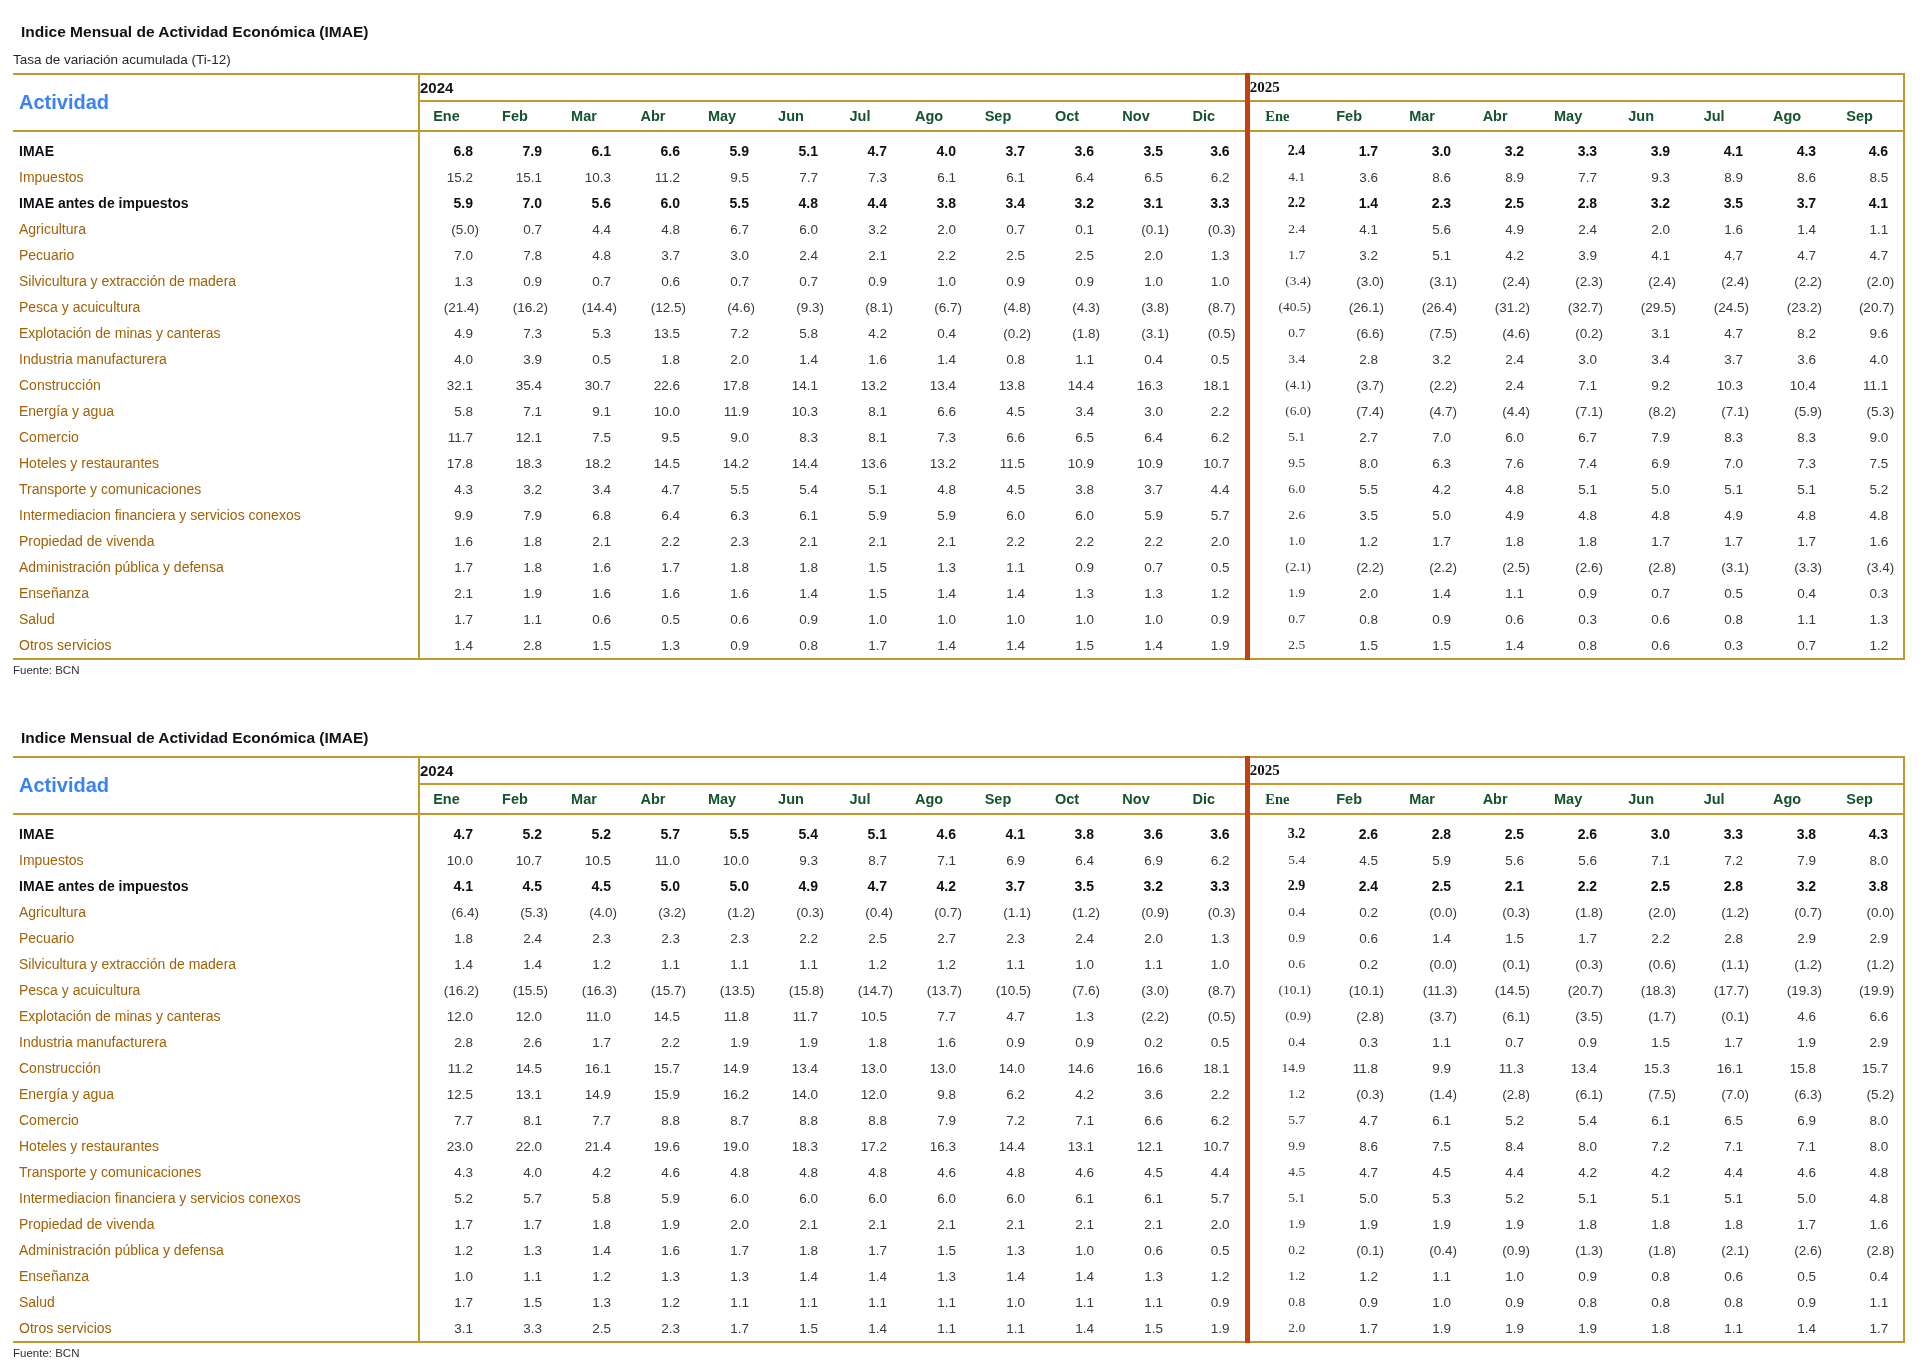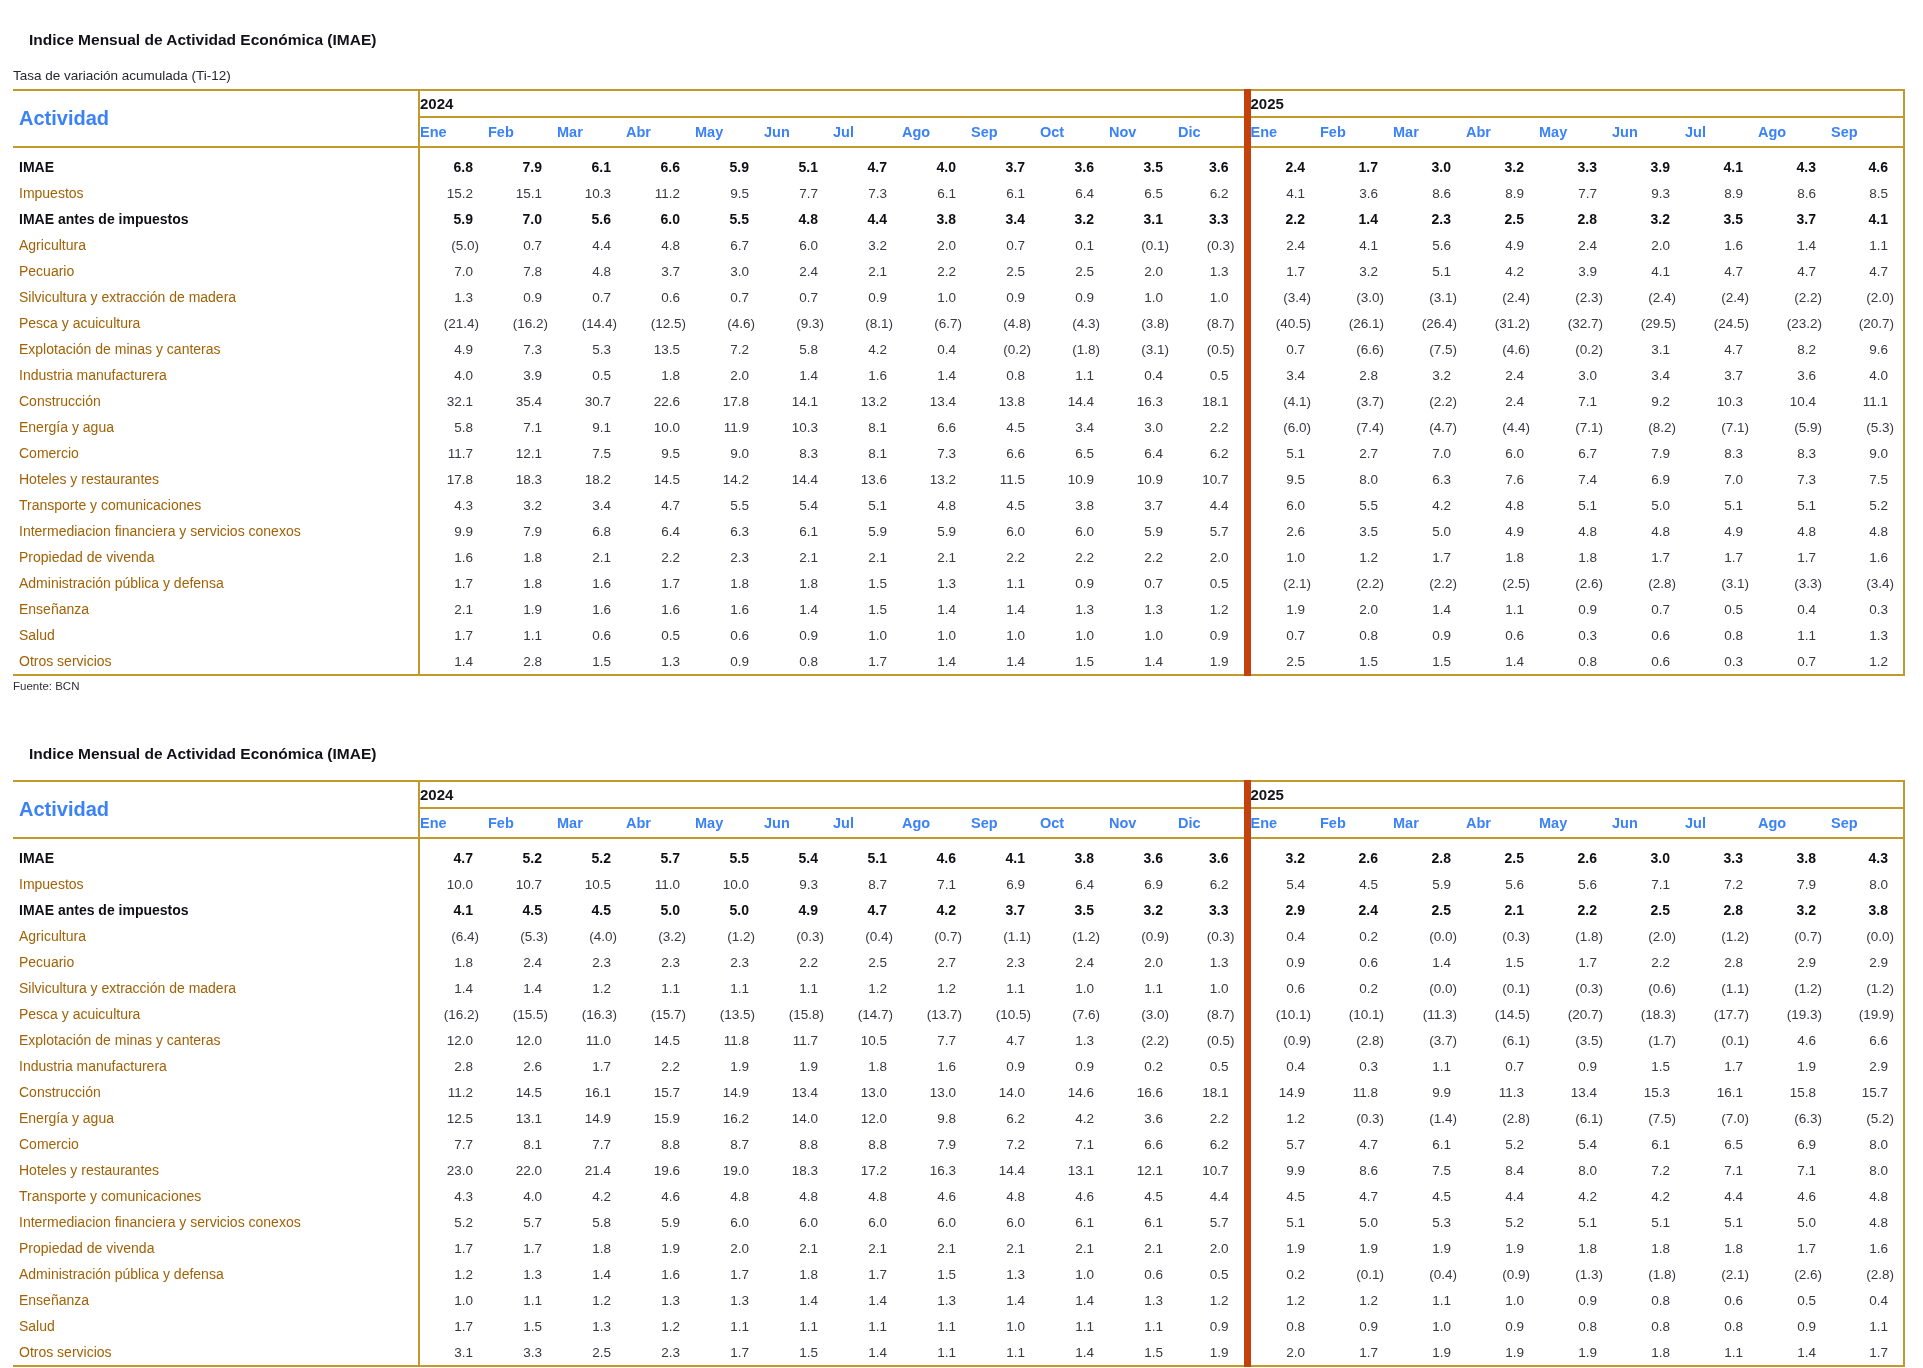--- a/index.html
+++ b/index.html
@@ -7,21 +7,21 @@
     width:1923px;min-height:1368px;
     font-family:"Liberation Sans", sans-serif;
     color:#34333b;
     -webkit-text-size-adjust:none;
   }
   .page{padding:14px 0 20px 13px;}
   .table-block{margin:0;}
   .table-block + .table-block{margin-top:50px;}
   .tb-title{
     font-size:15.5px;font-weight:bold;color:#121118;
-    margin:16px;line-height:20px;
+    margin:8px;line-height:20px;
   }
   .tb-subtitle{
     font-size:13.5px;color:#28272f;line-height:19px;margin:0 0 4px 0;
   }
   table{
     border-collapse:collapse;table-layout:fixed;
     width:1891px;
     border-top:2px solid #C29A2C;
     border-bottom:2px solid #C29A2C;
     border-right:2px solid #C29A2C;
@@ -34,25 +34,25 @@
     border-right:2px solid #C29A2C;
     border-bottom:2px solid #C29A2C;
     margin-left:16px;
   }
   th.year{
     font-size:15px;font-weight:bold;color:#15141b;
     text-align:left;height:25px;vertical-align:middle;
     border-bottom:2px solid #C29A2C;
   }
   th.mon{
-    font-size:14.5px;font-weight:bold;color:#3b82f6;
-    text-align:left;padding-right:15px;height:28px;vertical-align:middle;
+    font-size:14.5px;font-weight:bold;color:#14532d;
+    text-align:center;padding-right:15px;height:28px;vertical-align:middle;
     border-bottom:2px solid #C29A2C;
   }
-  .sep{border-left:7px solid #c2410c;}
+  .sep{border-left:5px solid #c2410c;font-family:Liberation Serif, serif;}
   tbody th.lbl{
     text-align:left;font-size:14px;color:#a16207;
     padding-left:6px;height:26px;vertical-align:middle;
     border-right:2px solid #C29A2C;
     white-space:nowrap;overflow:hidden;
   }
   td.num{
     text-align:right;font-size:13.5px;color:#3a3941;
     padding-right:15px;height:26px;vertical-align:middle;
     white-space:nowrap;

